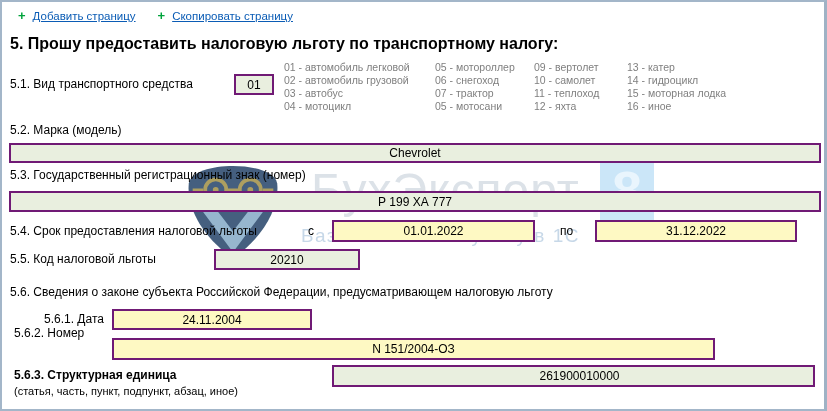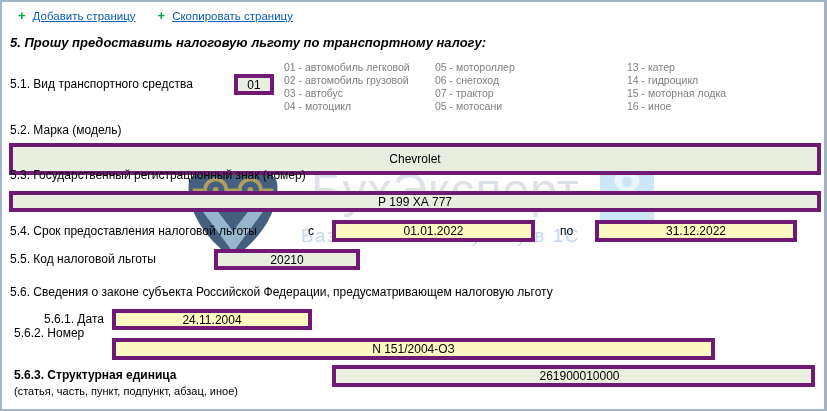--- a/index.html
+++ b/index.html
@@ -15,23 +15,23 @@
   .wm-brand { left:309px; top:164px; font-size:48px; line-height:50px; color:#dce2e8; letter-spacing:1px; white-space:nowrap; }
   .wm-8 { left:598px; top:157px; width:54px; height:62px; background:#cbe6f8; color:#e9f5fd;
           font-size:54px; font-weight:bold; display:flex; align-items:center; justify-content:center; }
   .wm-tagline { left:299px; top:223px; font-size:19px; color:#c7d8e8; letter-spacing:1.5px; white-space:nowrap; }
   
   .lbl { position:absolute; z-index:2; font-size:12px; color:#000; white-space:nowrap; }
   .toolbar { position:absolute; z-index:2; left:16px; top:6px; display:flex; gap:22px; font-size:11.5px; align-items:center; }
   .tb-item { display:flex; gap:7px; align-items:center; }
   .plus { color:#00a33c; font-weight:bold; font-size:13px; }
   .toolbar a { color:#0b5cb5; text-decoration:underline; cursor:pointer; }
-  .heading { position:absolute; z-index:2; left:8px; top:33px; font-size:13px; font-weight:bold; white-space:nowrap;font-style:italic; }
+  .heading { position:absolute; z-index:2; left:8px; top:33px; font-size:16px; font-weight:bold; white-space:nowrap; }
   input.fld {
-    position:absolute; z-index:2; height:21px; border:4px solid #701a75;
+    position:absolute; z-index:2; height:21px; border:2px solid #701a75;
     font-family:"Liberation Sans", sans-serif; font-size:12px; color:#000;
     text-align:center; padding:0; outline:none;
   }
   .green { background:#e9efdf; }
   .yellow { background:#fef9c3; }
   .legend { position:absolute; z-index:2; top:59px; font-size:10.5px; line-height:13px; color:#7f7f7f; white-space:nowrap; }
   .legend span { display:block; }
 </style>
 </head>
 <body>
@@ -73,29 +73,35 @@
       <span>02 - автомобиль грузовой</span>
       <span>03 - автобус</span>
       <span>04 - мотоцикл</span>
   </div>
   <div class="legend" style="left:433px;">
     <span>05 - мотороллер</span>
       <span>06 - снегоход</span>
       <span>07 - трактор</span>
       <span>05 - мотосани</span>
   </div>
+  <div class="legend" style="left:532px;">
+    <span>09 - вертолет</span>
+      <span>10 - самолет</span>
+      <span>11 - теплоход</span>
+      <span>12 - яхта</span>
+  </div>
   <div class="legend" style="left:625px;">
     <span>13 - катер</span>
       <span>14 - гидроцикл</span>
       <span>15 - моторная лодка</span>
       <span>16 - иное</span>
   </div>
 
   <div class="lbl" style="left:8px; top:121px;">5.2. Марка (модель)</div>
-  <input class="fld green" style="left: 7px; top: 141px; width: 812px; height: 32px;" readonly="" value="Chevrolet">
+  <input class="fld green" style="left: 7px; top: 141px; width: 812px; height: 20px;" readonly="" value="Chevrolet">
 
   <div class="lbl" style="left:8px; top:166px;">5.3. Государственный регистрационный знак (номер)</div>
   <input class="fld green" style="left: 7px; top: 189px; width: 812px;" readonly="" value="Р 199 ХА 777">
 
   <div class="lbl" style="left:8px; top:222px;">5.4. Срок предоставления налоговой льготы</div>
   <div class="lbl" style="left:306px; top:222px;">с</div>
   <input class="fld yellow" style="left: 330px; top: 218px; width: 203px; height: 22px;" readonly="" value="01.01.2022">
   <div class="lbl" style="left:558px; top:222px;">по</div>
   <input class="fld yellow" style="left: 593px; top: 218px; width: 202px; height: 22px;" readonly="" value="31.12.2022">
 

